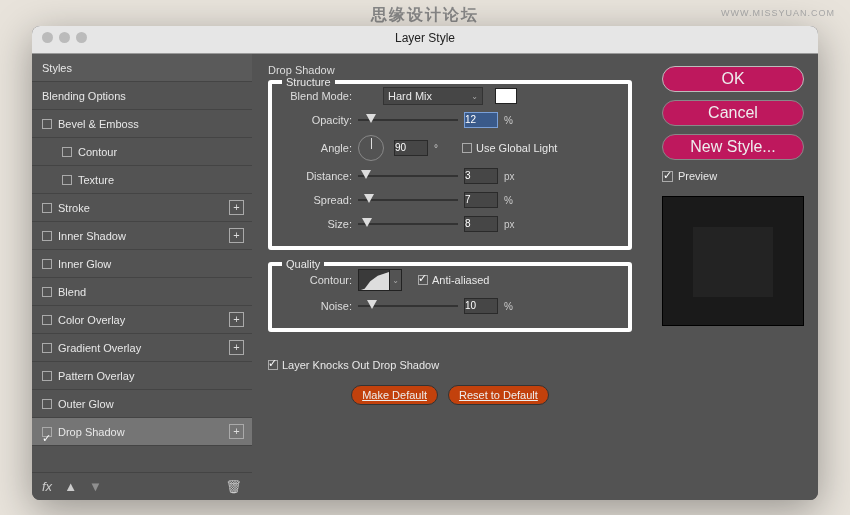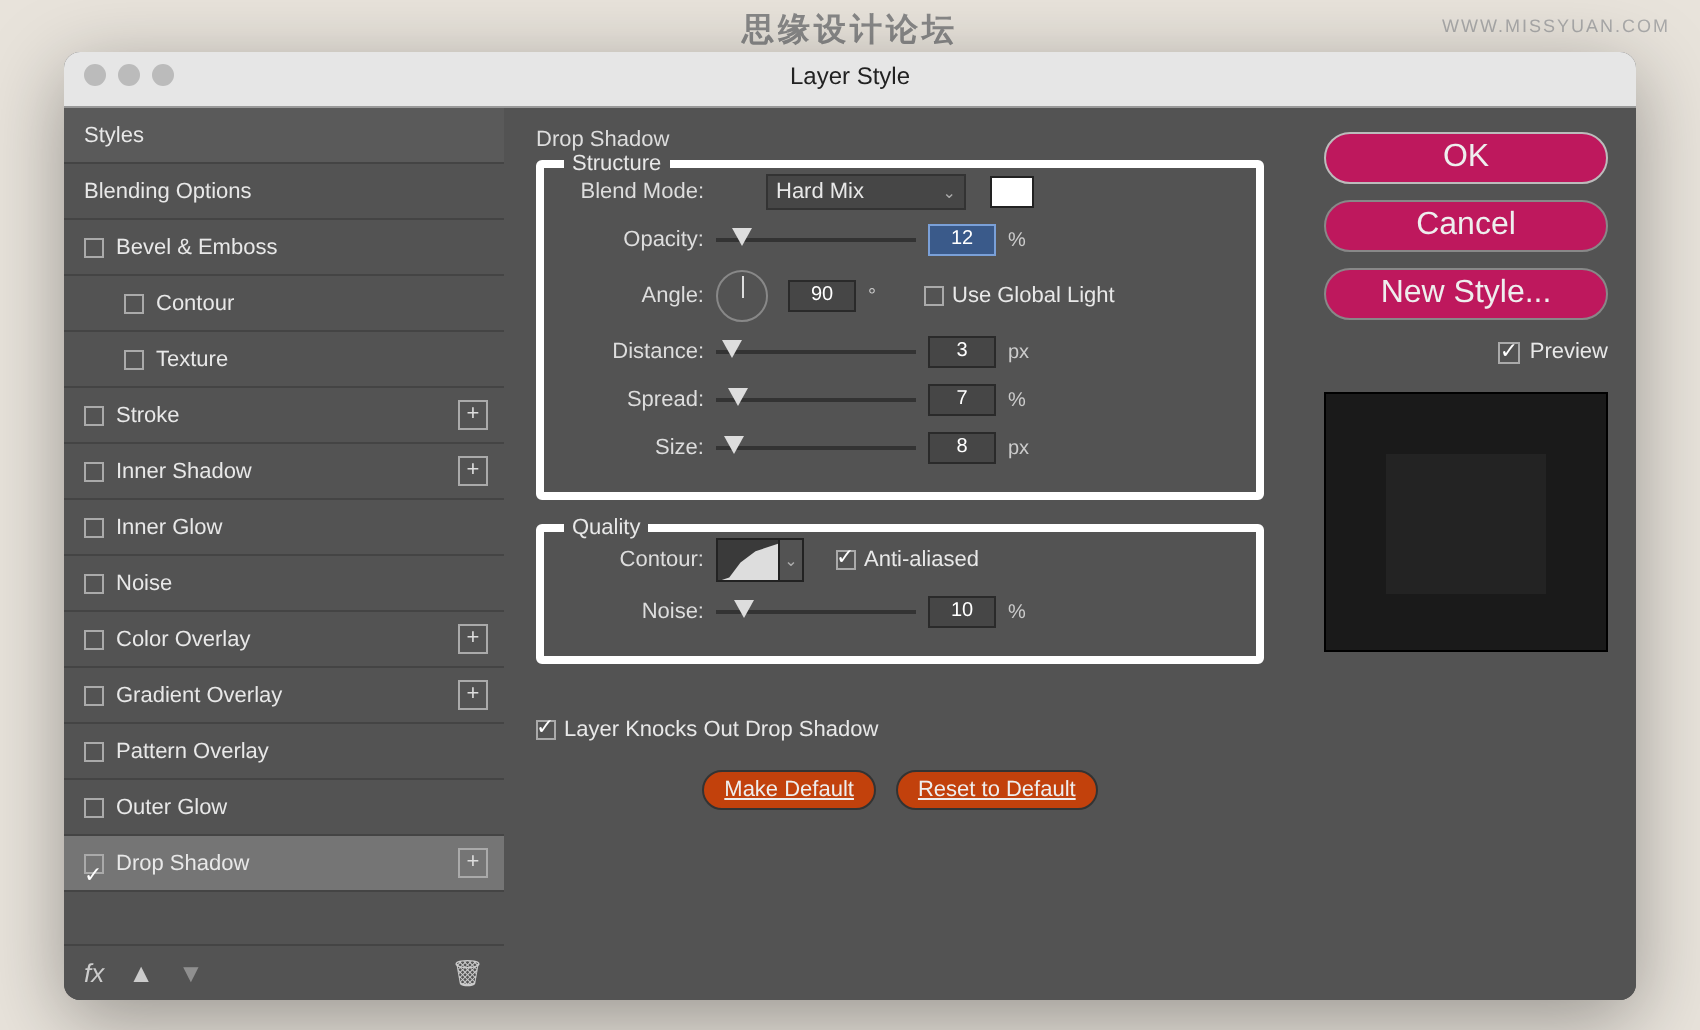--- a/index.html
+++ b/index.html
@@ -48,21 +48,21 @@
   .frow .lbl { width: 70px; text-align: right; color: #ddd; }
   .select {
     height: 18px; background: #464646; border: 1px solid #333; width: 100px;
     display: flex; align-items: center; justify-content: space-between; padding: 0 4px; font-size: 11px; margin-left: 25px;
   }
   .select .arr { font-size: 8px; color: #aaa; }
   .swatch { width: 22px; height: 16px; background: #fff; border: 1px solid #222; margin-left: 6px; }
   .slider { position: relative; width: 100px; height: 14px; }
   .slider .track { position: absolute; left: 0; right: 0; top: 6px; height: 2px; background: #333; }
   .slider .thumb { position: absolute; top: 1px; width: 0; height: 0; border-left: 5px solid transparent; border-right: 5px solid transparent; border-top: 9px solid #ddd; }
-  .numbox { width: 34px; height: 16px; background: #464646; border: 1px solid #2a2a2a; color: #fff; font-size: 10px; text-align: center; line-height: 14px; }
+  .numbox { width: 34px; height: 16px; background: #464646; border: 1px solid #2a2a2a; color: #fff; font-size: 10px; line-height: 14px; }
   .numbox.hl { background: #3a5a8a; border: 1px solid #7aa0d8; }
   .unit { color: #ccc; font-size: 10px; width: 16px; }
   .angle-dial { width: 26px; height: 26px; border: 1px solid #888; border-radius: 50%; position: relative; margin-right: 4px; }
   .angle-dial::after { content: ""; position: absolute; left: 50%; top: 2px; width: 1px; height: 11px; background: #ddd; }
   .chkline { display: inline-flex; align-items: center; gap: 4px; }
   .chkline .chk { width: 10px; height: 10px; border: 1px solid #aaa; position: relative; }
   .chkline .chk.on::after { content: "✓"; position: absolute; left: -1px; top: -4px; font-size: 11px; color: #fff; }
   .contour-box {
     width: 32px; height: 22px; background: #3a3a3a; border: 1px solid #222; position: relative; overflow: hidden;
   }
@@ -70,21 +70,21 @@
   .contour-arr { width: 12px; height: 22px; border: 1px solid #222; border-left: none; display: flex; align-items: center; justify-content: center; font-size: 8px; color: #aaa; }
   .btn-sm { height: 20px; padding: 0 10px; background: #c2410c; border: 1px solid #333; border-radius: 10px; color: #eee; font-size: 11px; line-height: 18px; text-decoration: underline; }
   .btnrow { display: flex; gap: 10px; justify-content: center; margin-top: 8px; }
   
   .right { width: 170px; padding: 12px 14px; display: flex; flex-direction: column; gap: 8px; align-items: stretch; }
   .btn-main {
     height: 26px; border: 1px solid #888; border-radius: 13px; background: #be185d;
     color: #eee; font-size: 16px; text-align: center; line-height: 24px;
   }
   .btn-main.primary { border-color: #bcbcbc; }
-  .preview-chk { display: flex; align-items: center; justify-content: flex-end; gap: 5px; margin-top: 2px; }
+  .preview-chk { display: flex; align-items: center; justify-content: flex-start; gap: 5px; margin-top: 2px; }
   .preview-chk .chk { width: 11px; height: 11px; border: 1px solid #aaa; position: relative; }
   .preview-chk .chk::after { content: "✓"; position: absolute; left: 0; top: -3px; font-size: 11px; color: #fff; }
   .preview-box { margin-top: 6px; width: 142px; height: 130px; background: #1a1a1a; border: 1px solid #000; position: relative; }
   .preview-box .inner { position: absolute; left: 30px; top: 30px; width: 80px; height: 70px; background: #232323; }
 </style>
 </head>
 <body>
 
 <div class="watermark-cn">思缘设计论坛</div>
 <div class="watermark-en">WWW.MISSYUAN.COM</div>
@@ -131,21 +131,21 @@
             <span class="chk"></span>
             <span>Inner Shadow</span>
             <span class="plus">+</span>
           </div>
           <div class="style-row">
             <span class="chk"></span>
             <span>Inner Glow</span>
           </div>
           <div class="style-row">
             <span class="chk"></span>
-            <span>Noise</span>
+            <span>Blend</span>
           </div>
           <div class="style-row">
             <span class="chk"></span>
             <span>Color Overlay</span>
             <span class="plus">+</span>
           </div>
           <div class="style-row">
             <span class="chk"></span>
             <span>Gradient Overlay</span>
             <span class="plus">+</span>

